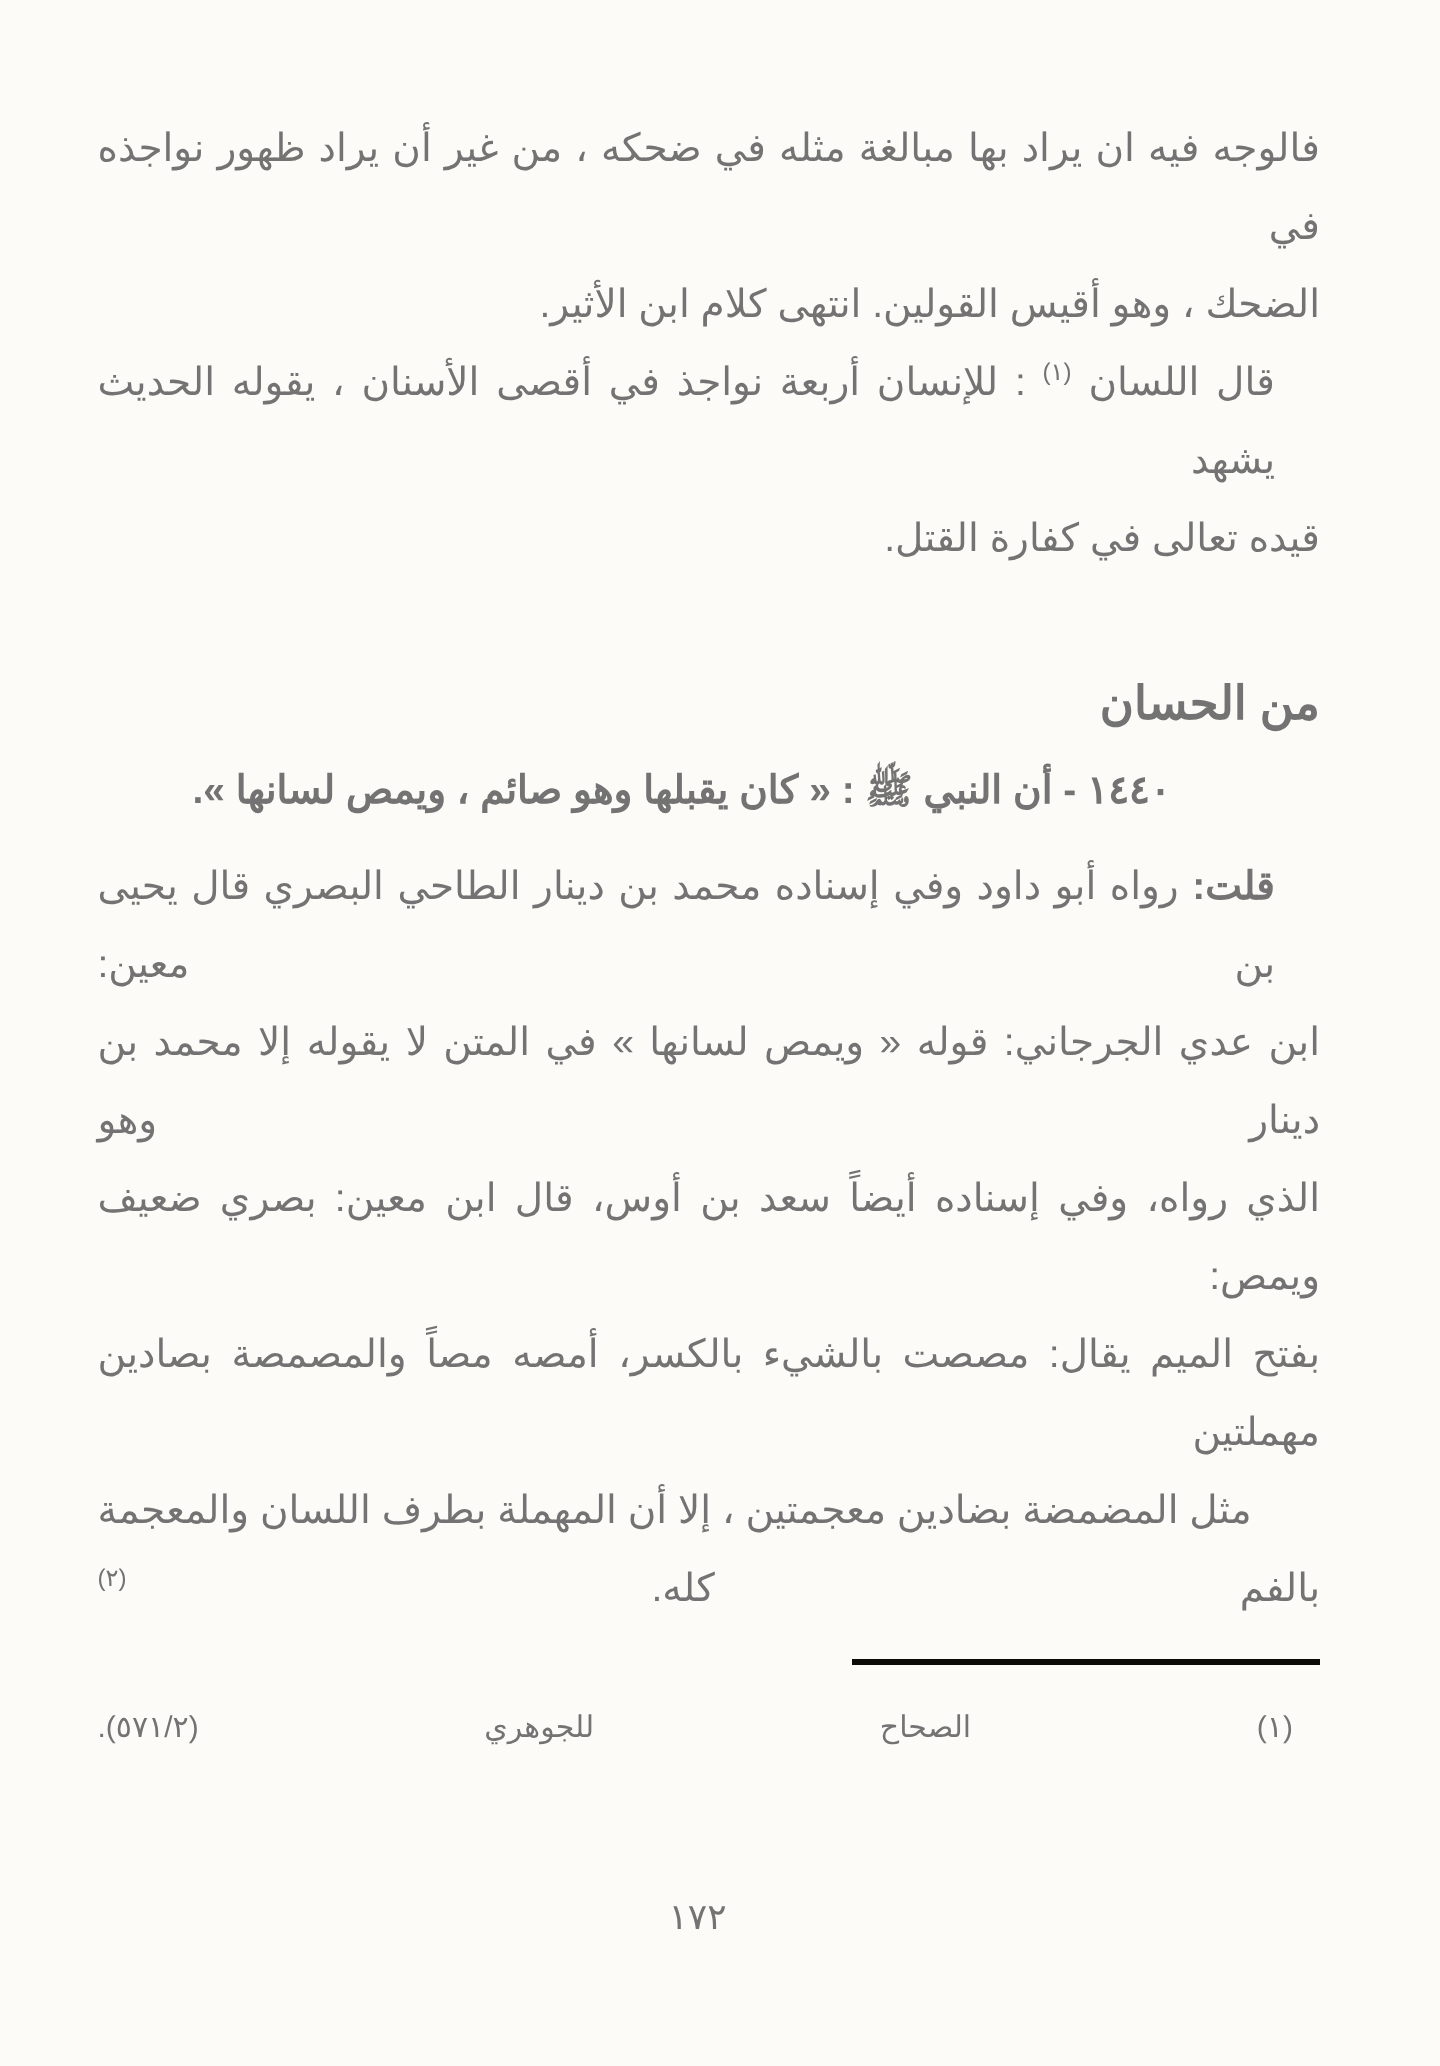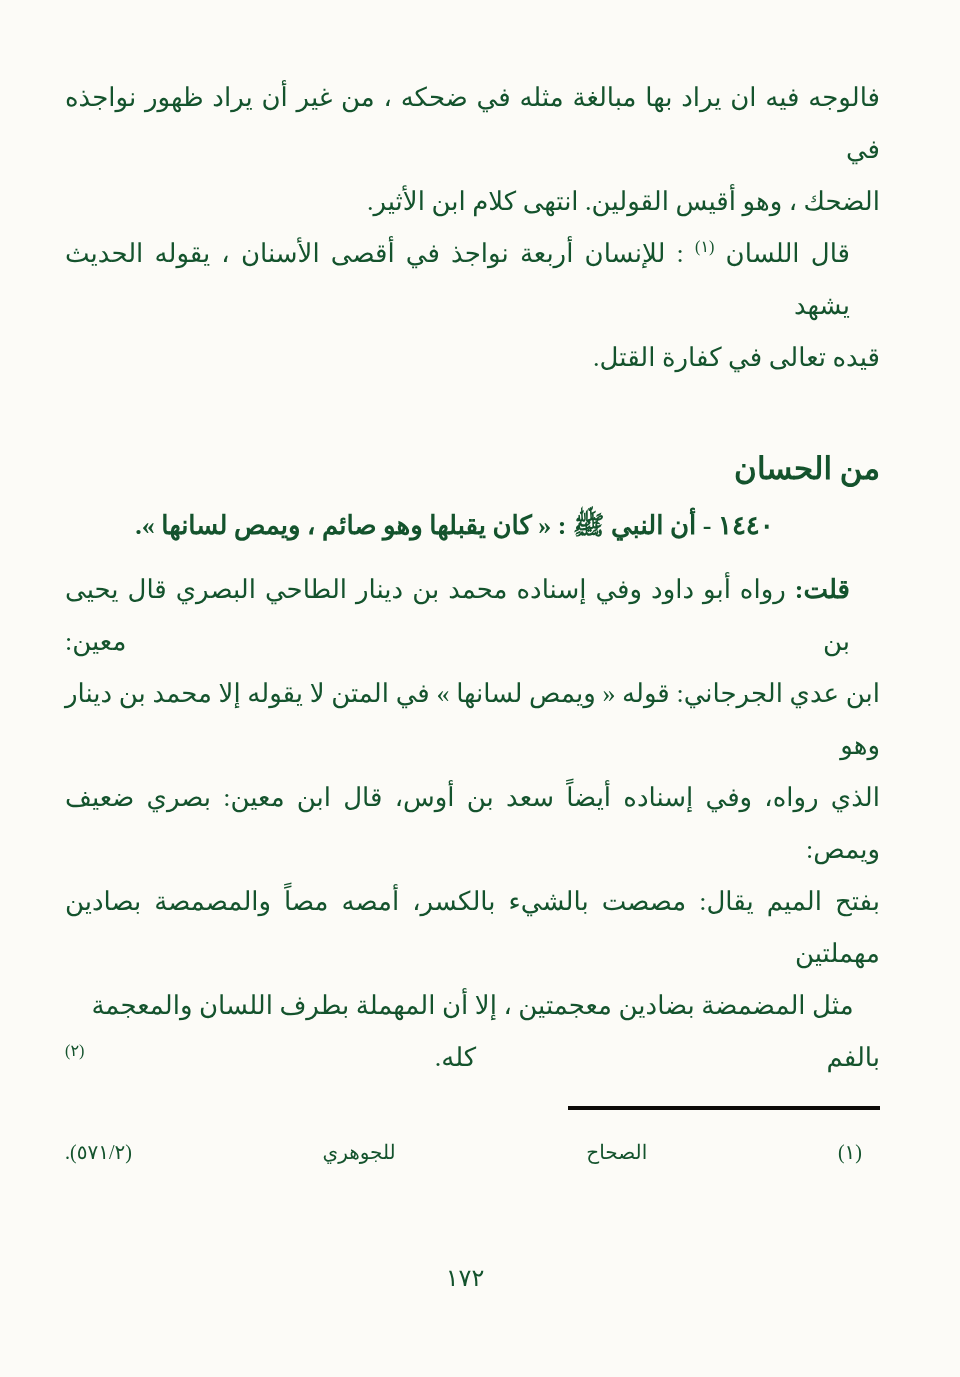--- a/index.html
+++ b/index.html
@@ -2,22 +2,22 @@
 <html lang="ar" dir="rtl"><head>
 <meta charset="utf-8">
 <style>
   html,body { margin:0; padding:0; }
   body { background:#e8e6e0; }
   .page {
     position:relative;
     width:960px; height:1377px;
     margin:0 auto;
     background:#fcfbf7;
-    color:#14532d;
-    font-family:Liberation Serif, serif;
+    color:#737373;
+    font-family:Liberation Sans, sans-serif;
     box-sizing:border-box;
     padding:72px 80px 0 65px;
     overflow:hidden;
     direction:rtl;
   }
   .text-block { width:100%; }
   .main-text { font-size:26px; line-height:52px; }
   .jline { text-align:justify; text-align-last:justify; text-justify:inter-word; }
   .lines-endshort > .jline:last-child { text-align-last:right; }
   .indent-line { padding-right:30px; }
@@ -27,21 +27,21 @@
     text-align:right; margin-top:62px;
     letter-spacing:0.5px;
   }
   .hadith-line {
     font-weight:700; font-size:26px; line-height:52px;
     margin-top:8px; padding-right:36px;
     text-align:center;
   }
   .commentary { margin-top:12px; }
   .lead-bold { font-weight:700; }
-  .last-line { text-align:center; }
+  .last-line { text-align:left; }
   .footnote-divider {
     margin-top:22px; margin-left:auto; margin-right:0;
     width:312px; height:4px; background:#0d0b08;
   }
   .footnotes { margin-top:22px; font-size:20px; line-height:41px; }
   .fn-first-line { text-align:right; padding-right:18px; }
   .page-number {
     position:absolute; left:0; right:30px; top:1264px;
     text-align:center; font-size:24px; letter-spacing:2px;
   }

